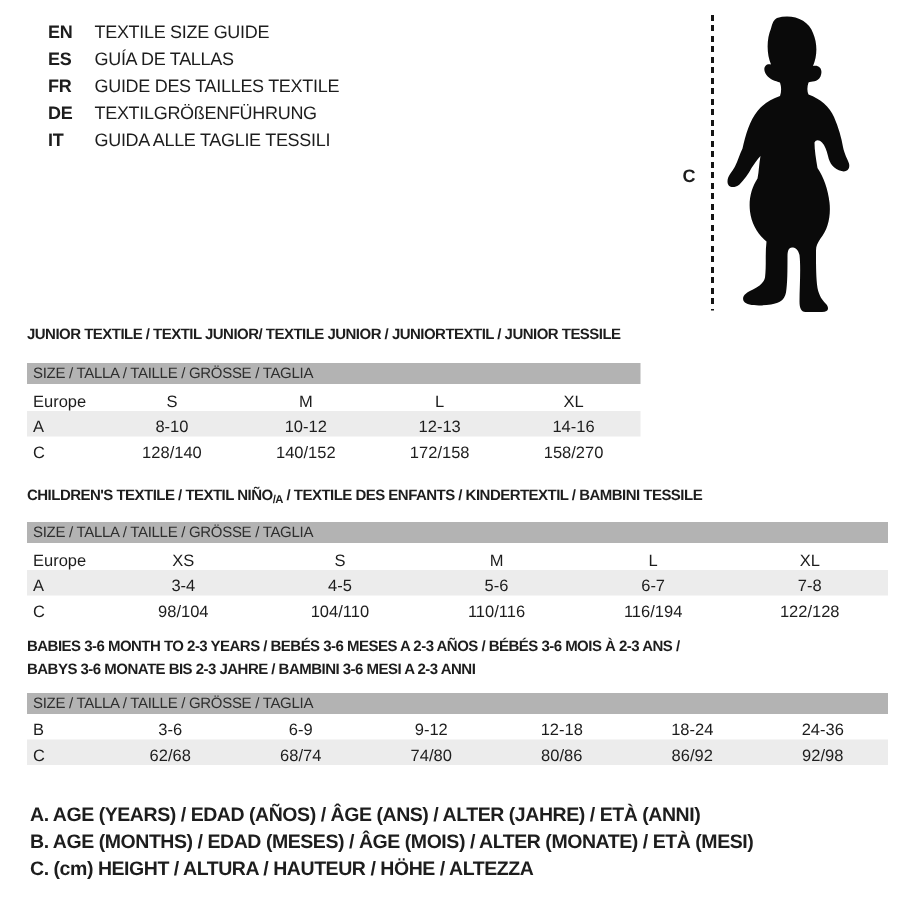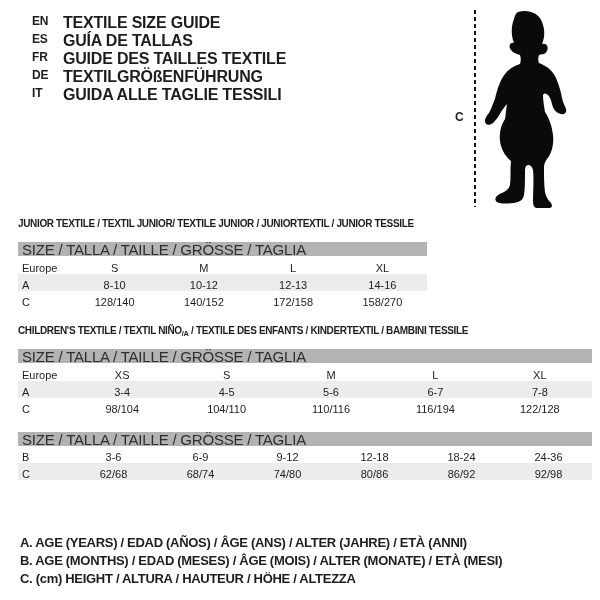--- a/index.html
+++ b/index.html
@@ -12,21 +12,21 @@
     color: #1d1d1d;
     overflow: hidden;
   }
 
   
   .lang-list { position: absolute; top: 14px; left: 20px; }
   .lang-row { display: flex; height: 18px; align-items: flex-start; padding-left: 12px; }
   .lang-code {
     width: 31px; font-weight: bold; font-size: 12px; letter-spacing: -0.2px;
   }
-  .lang-title { font-weight: bold; font-size: 16px; letter-spacing: -0.2px; }
+  .lang-title { font-weight: normal; font-size: 12px; letter-spacing: -0.2px; }
 
   
   .height-line {
     position: absolute; left: 474px; top: 10px; width: 2px; height: 197px;
     background: repeating-linear-gradient(to bottom,
       #151515 0px, #151515 4px, transparent 4px, transparent 7px);
   }
   .height-label {
     position: absolute; left: 455px; top: 110px;
     font-weight: bold; font-size: 12px;
@@ -43,21 +43,21 @@
     font-weight: bold; font-size: 10px; line-height: 13px;
     letter-spacing: -0.35px; white-space: nowrap;
   }
   .section-title-2line { line-height: 15px; white-space: normal; }
   .title-sub { font-size: 7.5px; vertical-align: -2px; }
 
   .size-bar {
     height: 14px; background: #b3b3b3;
     display: flex; align-items: center;
     padding-left: 4px; box-sizing: border-box;
-    font-size: 15px; letter-spacing: -0.2px; color: #2e2e2e;
+    font-size: 10px; letter-spacing: -0.2px; color: #2e2e2e;
     white-space: nowrap; overflow: hidden;
   }
   .mt12 { margin-top: 12px; }
   .mt10 { margin-top: 9px; }
   .mt8  { margin-top: 8px; }
 
   .trow { display: flex; height: 17px; align-items: flex-end; font-size: 11px; }
   .trow-europe { height: 18px; }
   .trow-shaded { background: #ececec; }
   .rlabel { width: 52px; padding-left: 4px; box-sizing: border-box; flex-shrink: 0; }
@@ -171,20 +171,24 @@
       <span class="rlabel">C</span>
       <span class="cell">98/104</span>
       <span class="cell">104/110</span>
       <span class="cell">110/116</span>
       <span class="cell">116/194</span>
       <span class="cell">122/128</span>
     </div>
   </section>
 
   <section class="section section-babies">
+    <div class="section-title section-title-2line">
+      <span>BABIES 3-6 MONTH TO 2-3 YEARS / BEBÉS 3-6 MESES A 2-3 AÑOS / BÉBÉS 3-6 MOIS À 2-3 ANS /</span><br>
+      <span>BABYS 3-6 MONATE BIS 2-3 JAHRE / BAMBINI 3-6 MESI A 2-3 ANNI</span>
+    </div>
     <div class="size-bar mt8">
       <span>SIZE / TALLA / TAILLE / GRÖSSE / TAGLIA</span>
     </div>
     <div class="trow">
       <span class="rlabel">B</span>
       <span class="cell">3-6</span>
       <span class="cell">6-9</span>
       <span class="cell">9-12</span>
       <span class="cell">12-18</span>
       <span class="cell">18-24</span>

